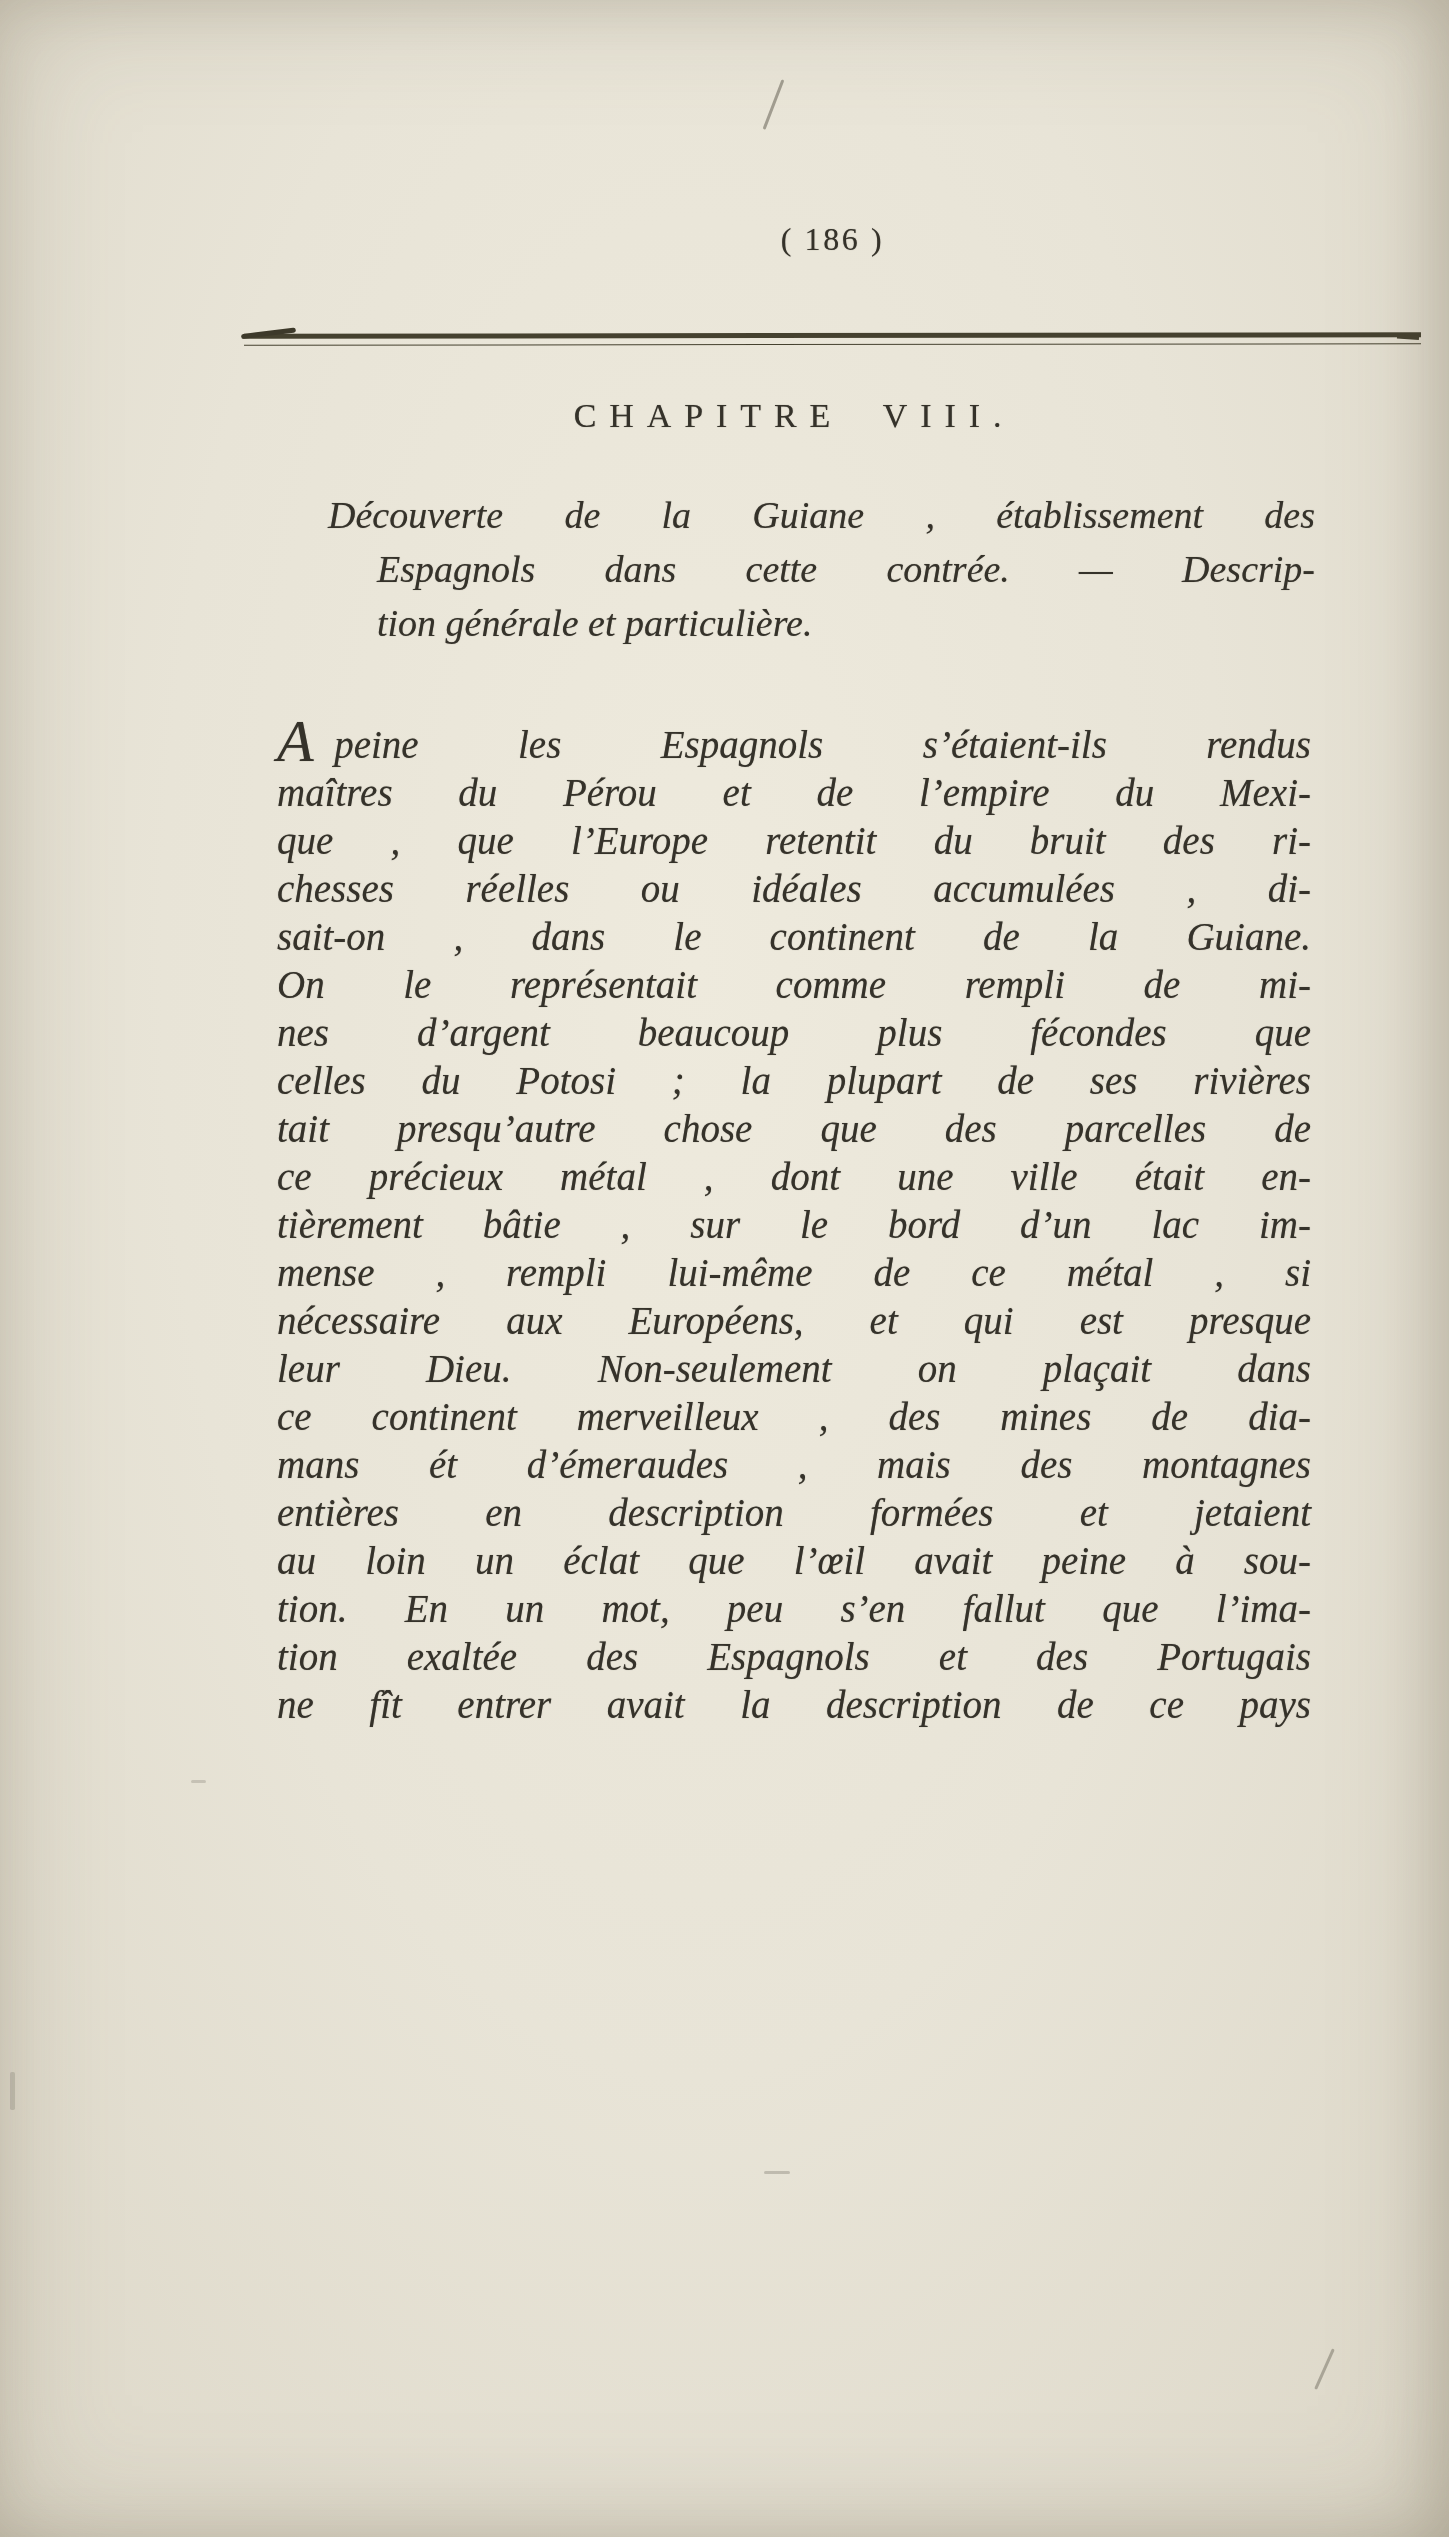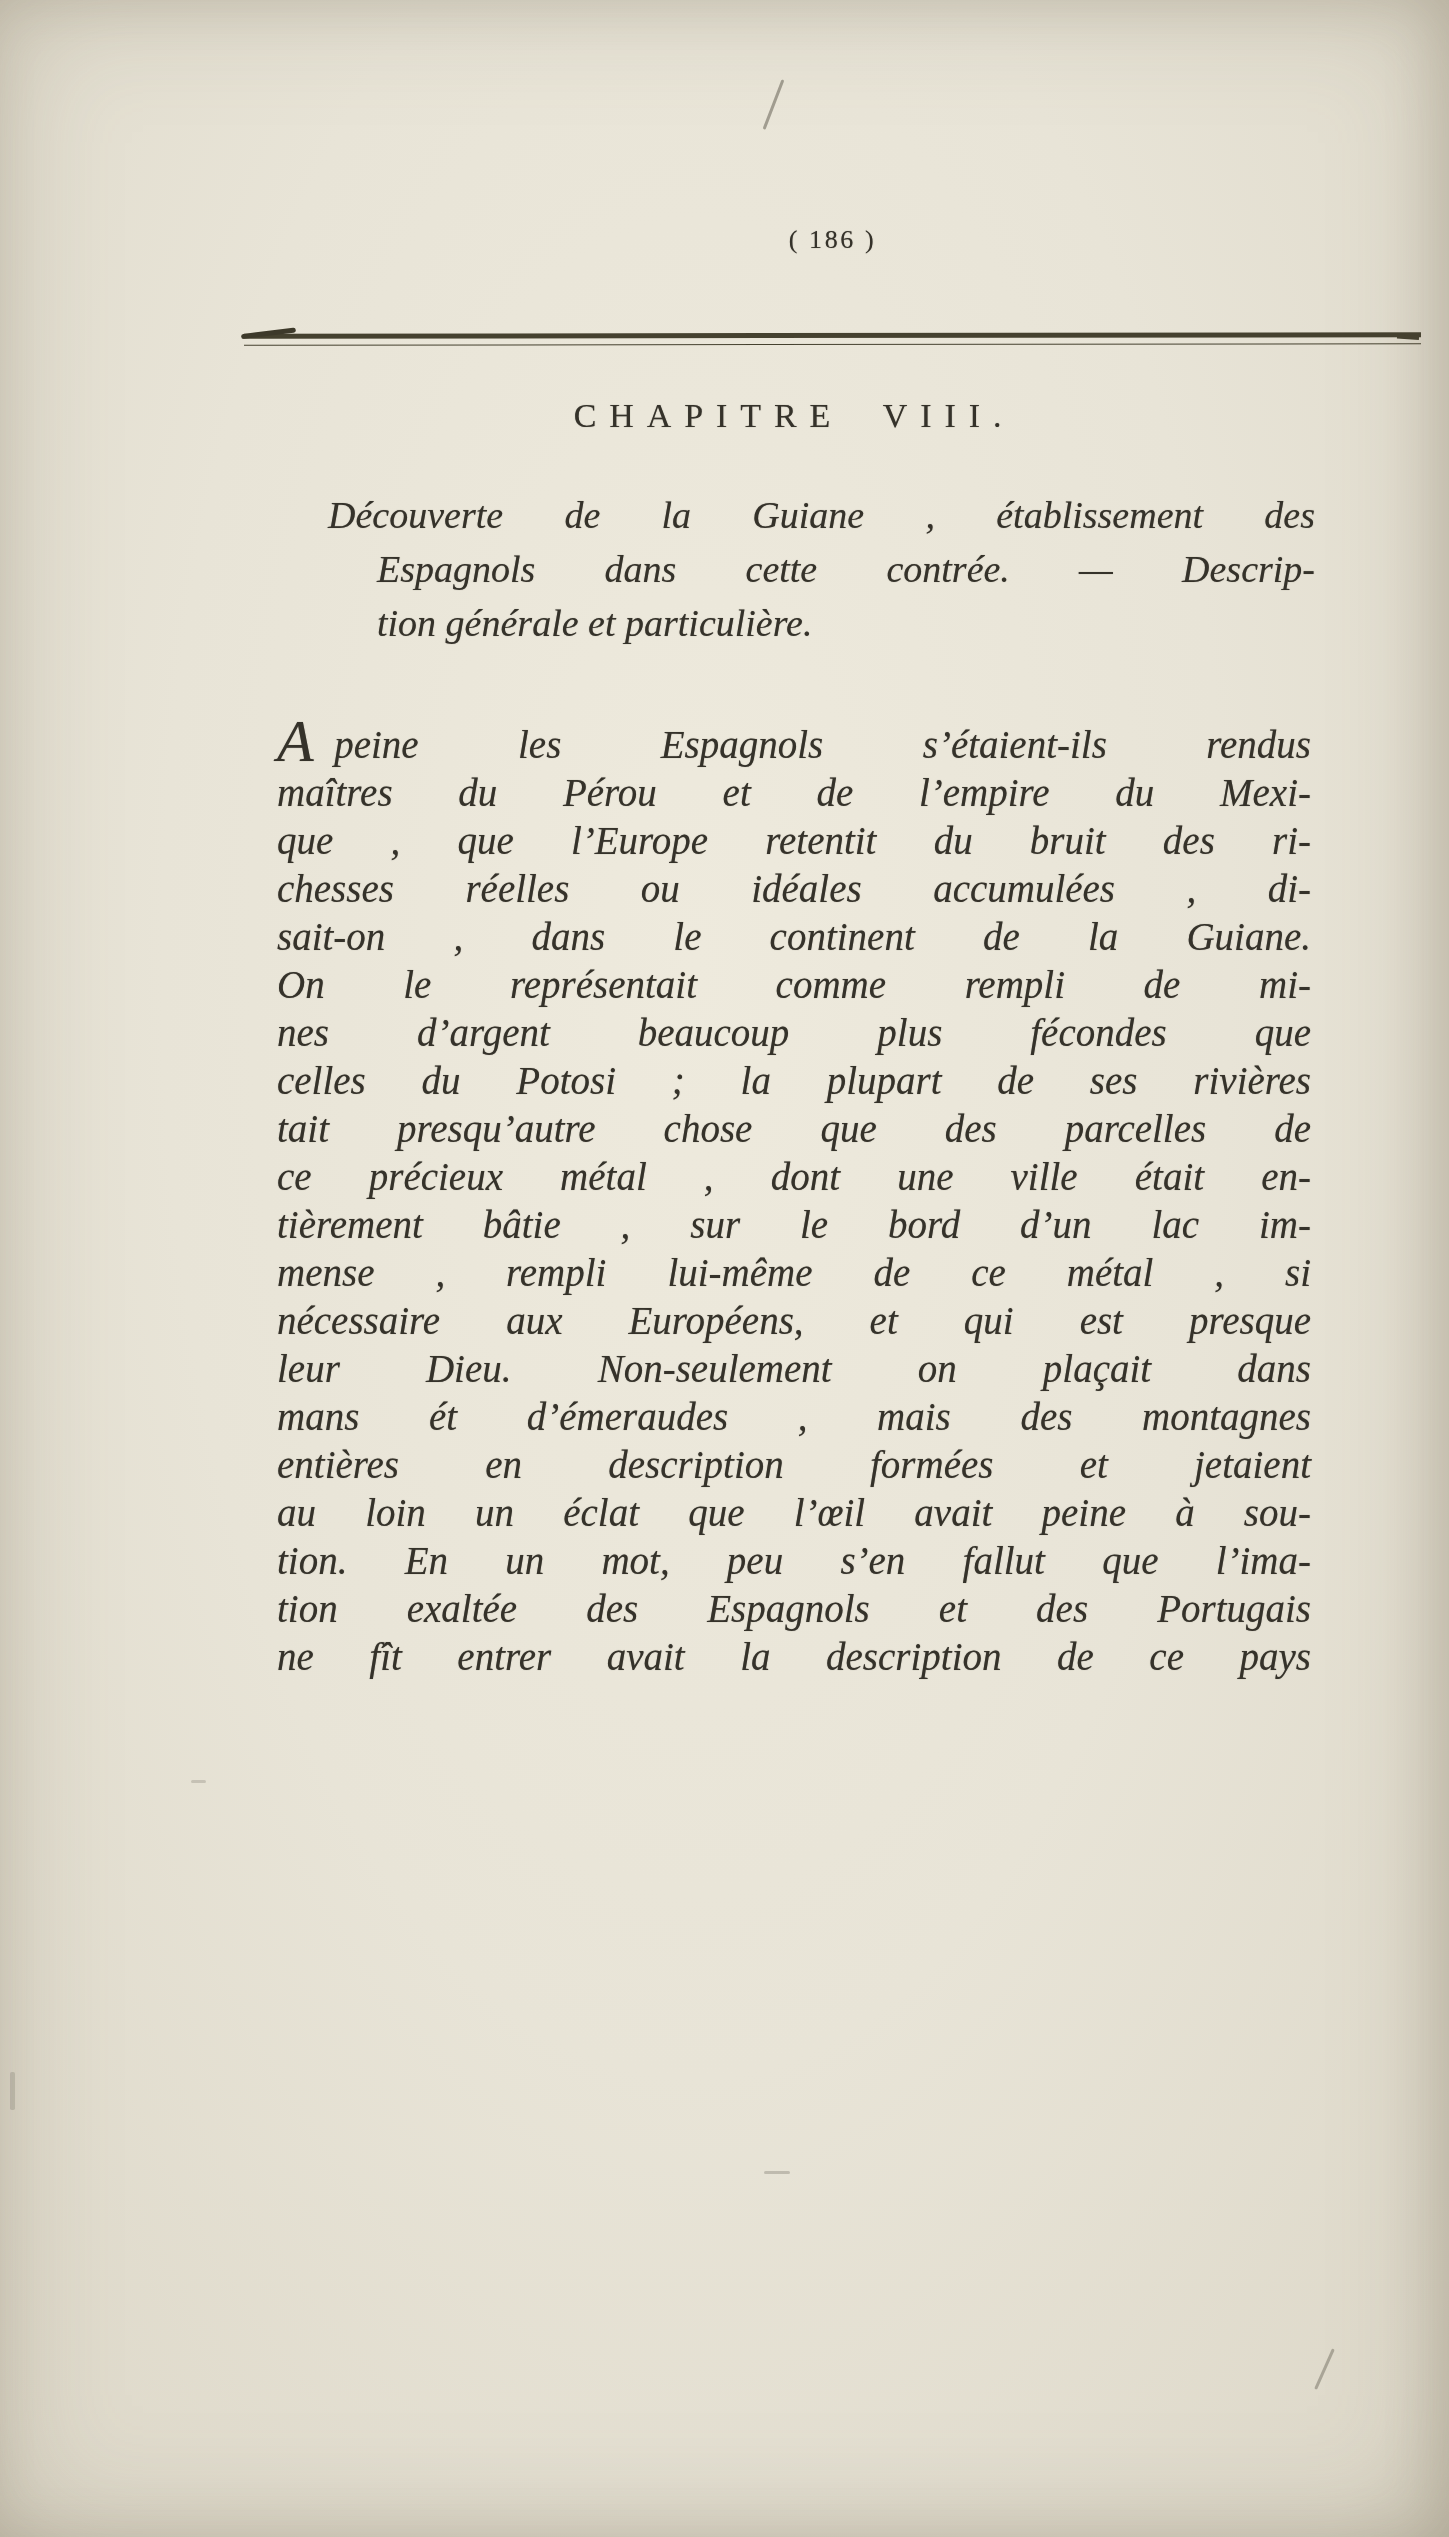--- a/index.html
+++ b/index.html
@@ -13,21 +13,21 @@
     position:relative;width:1450px;height:2538px;
     background:
       radial-gradient(ellipse at 48% 38%, #eeeadd 0%, #e8e4d7 50%, #ded9ca 92%, #d6d1c1 100%);
     box-shadow:inset 0 0 119px rgba(118,108,86,0.28), inset -15.3px 0 51px rgba(110,100,80,0.18);
     color:#35322a;
   }
   .ink{ text-shadow:0 0 0.9px rgba(53,50,42,0.55); }
 
   .page-number{
     position:absolute; top:218px; left:244px; width:1177px;
-    text-align:center; font-size:26px; line-height:43px; letter-spacing:2.6px;
+    text-align:center; font-size:32px; line-height:43px; letter-spacing:2.6px;
   }
 
   .rule{
     position:absolute; top:333px; left:244px; width:1177px; height:6px;
     border-top:5.1px solid #45412f; border-bottom:1.7px solid #45412f;
     transform:rotate(-0.08deg);
   }
   .rule-ornament{
     position:absolute; left:-3.4px; top:-8.5px; width:55px; height:5.1px;
     background:#3d392a; transform:rotate(-7deg); border-radius:2.6px;
@@ -99,20 +99,21 @@
         <div class="line">sait-on , dans le continent de la Guiane.</div>
         <div class="line">On le représentait comme rempli de mi-</div>
         <div class="line">nes d’argent beaucoup plus fécondes que</div>
         <div class="line">celles du Potosi ; la plupart de ses rivières</div>
         <div class="line">tait presqu’autre chose que des parcelles de</div>
         <div class="line">ce précieux métal , dont une ville était en-</div>
         <div class="line">tièrement bâtie , sur le bord d’un lac im-</div>
         <div class="line">mense , rempli lui-même de ce métal , si</div>
         <div class="line">nécessaire aux Européens, et qui est presque</div>
         <div class="line">leur Dieu. Non-seulement on plaçait dans</div>
+        <div class="line">ce continent merveilleux , des mines de dia-</div>
         <div class="line">mans ét d’émeraudes , mais des montagnes</div>
         <div class="line">entières en description formées et jetaient</div>
         <div class="line">au loin un éclat que l’œil avait peine à sou-</div>
         <div class="line">tion. En un mot, peu s’en fallut que l’ima-</div>
         <div class="line">tion exaltée des Espagnols et des Portugais</div>
         <div class="line">ne fît entrer avait la description de ce pays</div>
       </div>
   </div>
 
   <div class="artifact mark-top-slash"></div>

